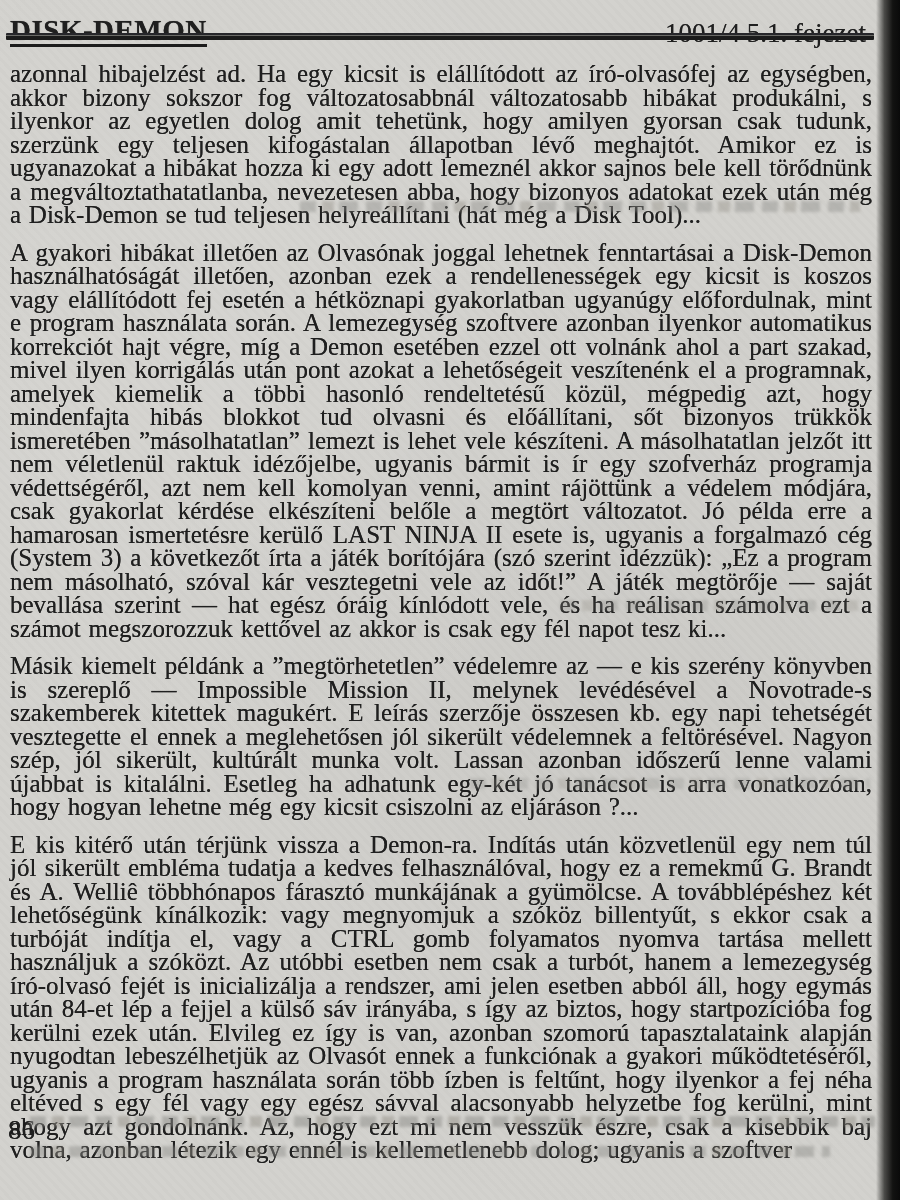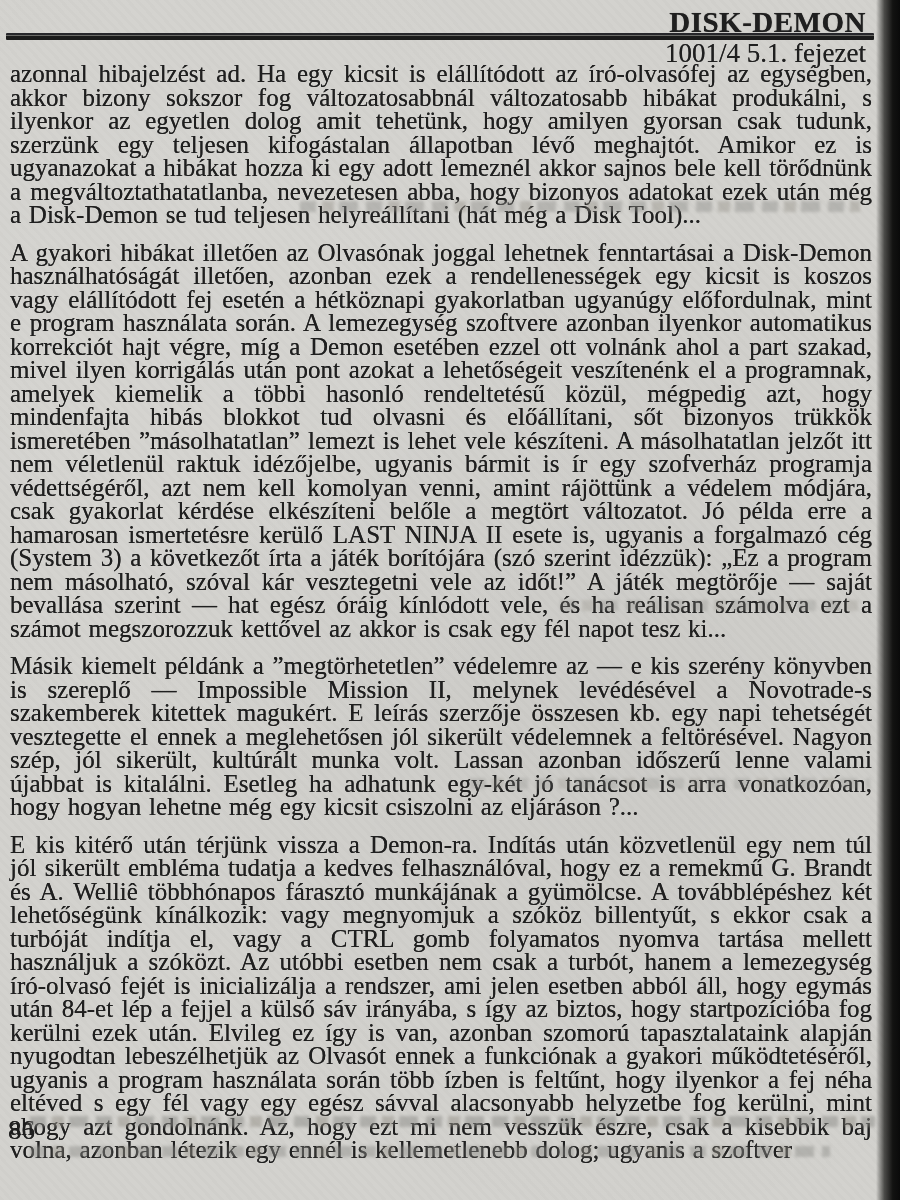--- a/index.html
+++ b/index.html
@@ -29,26 +29,25 @@
     height: 1200px;
     background: linear-gradient(90deg, rgba(20,20,20,0) 0%, rgba(30,30,28,0.75) 35%, #121211 70%, #0a0a0a 100%);
     z-index: 5;
   }
 
   
   .header {
     position: absolute;
     left: 10px;
     right: 34px;
-    top: 8px;
+    top: 15px;
     height: 32px;
     display: flex;
     justify-content: space-between;
     align-items: flex-end;
-    flex-direction: column;
   }
   .header-title {
     font-size: 29px;
     font-weight: bold;
     letter-spacing: 0.5px;
     line-height: 28px;
     border-bottom: 3px solid #1c1c1c;
     padding-bottom: 0px;
     text-shadow: 0 0 0.7px rgba(0,0,0,0.75);
   }

